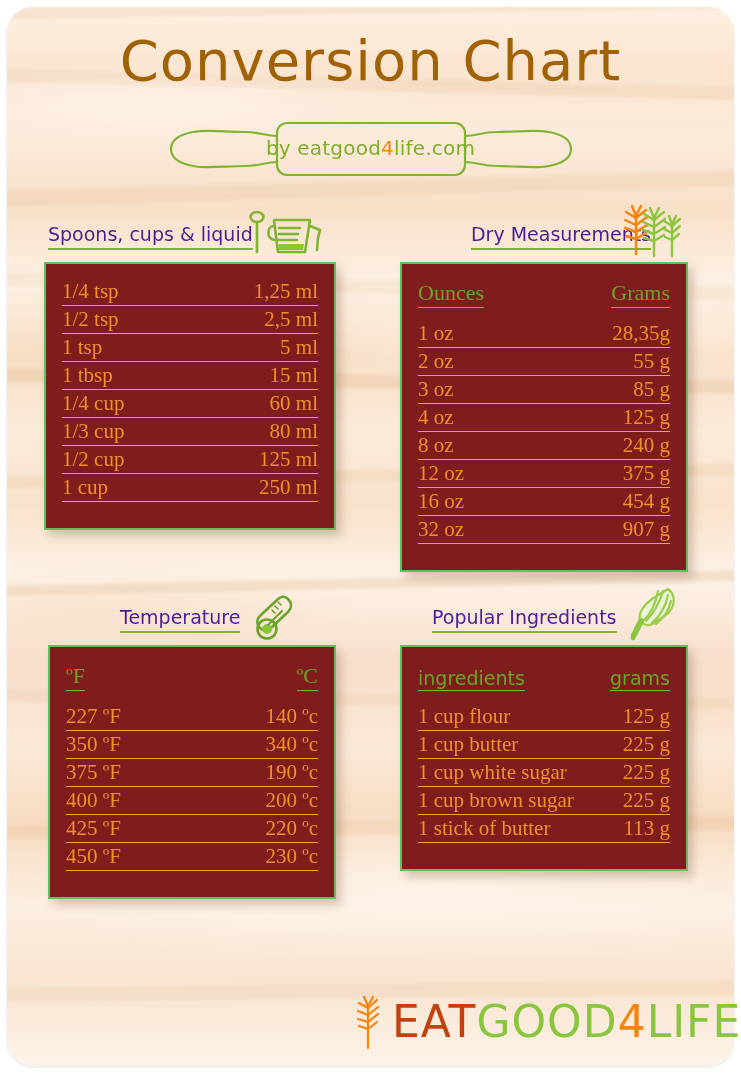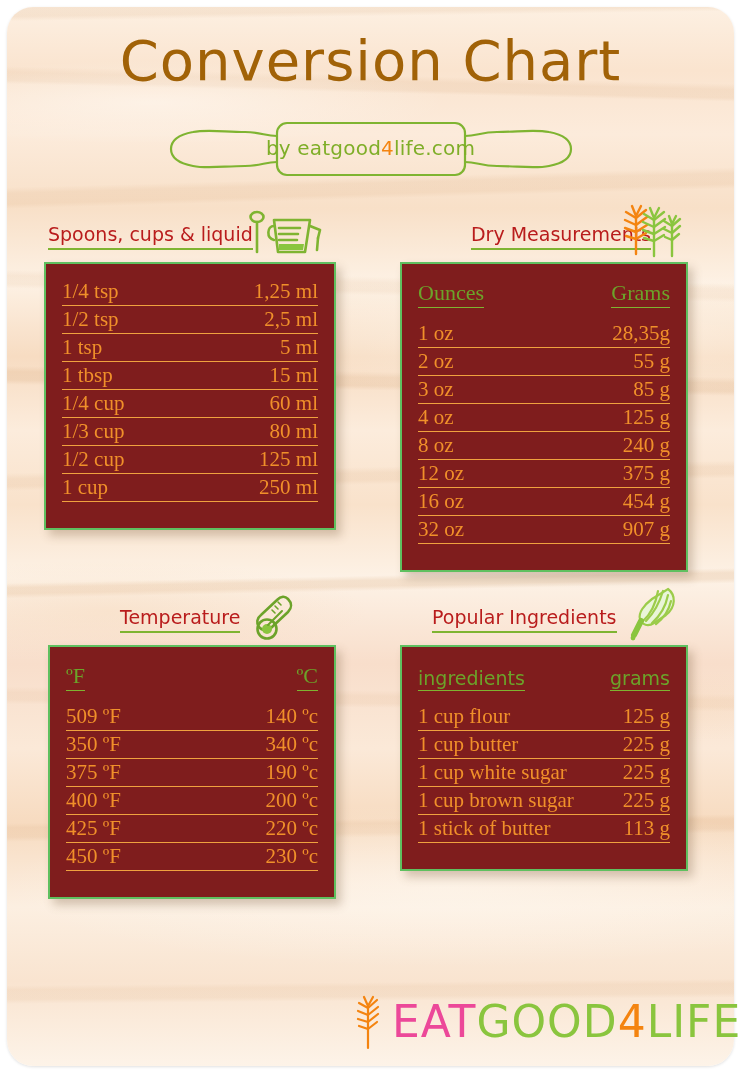--- a/index.html
+++ b/index.html
@@ -124,21 +124,21 @@
   .section { position: absolute; }
   .sec-head {
     position: relative;
     height: 34px;
     margin-bottom: 6px;
   }
   .sec-title {
     display: inline-block;
     font-family: "DejaVu Sans", sans-serif;
     font-size: 19px;
-    color: #b91c1c;
+    color: #4c1d95;
     border-bottom: 2px solid #7fb431;
     padding-bottom: 2px;
     line-height: 24px;
     white-space: nowrap;
   }
   .sec-icon {
     position: absolute;
     bottom: -4px;
   }
 
@@ -220,21 +220,21 @@
     display: flex;
     align-items: center;
   }
   .logo-text {
     font-family: "DejaVu Sans", sans-serif;
     font-size: 44px;
     letter-spacing: 1px;
     line-height: 1;
     white-space: nowrap;
   }
-  .logo-text .eat  { color: #ec4899; }
+  .logo-text .eat  { color: #c2410c; }
   .logo-text .good { color: #8ac53e; }
   .logo-text .four { color: #f48410; }
   .logo-text .life { color: #8ac53e; }
 </style>
 </head>
 <body>
 
 <div id="poster">
   <div class="board"></div>
 
@@ -405,21 +405,21 @@
       </span>
     </div>
     <div class="card">
       <table class="conv">
         <tbody>
             <tr class="hdr serif">
               <td><span>ºF</span></td>
               <td class="right"><span>ºC</span></td>
             </tr>
             <tr class="data">
-              <td>509 ºF</td>
+              <td>227 ºF</td>
               <td class="right">140 ºc</td>
             </tr>
             <tr class="data">
               <td>350 ºF</td>
               <td class="right">340 ºc</td>
             </tr>
             <tr class="data">
               <td>375 ºF</td>
               <td class="right">190 ºc</td>
             </tr>

